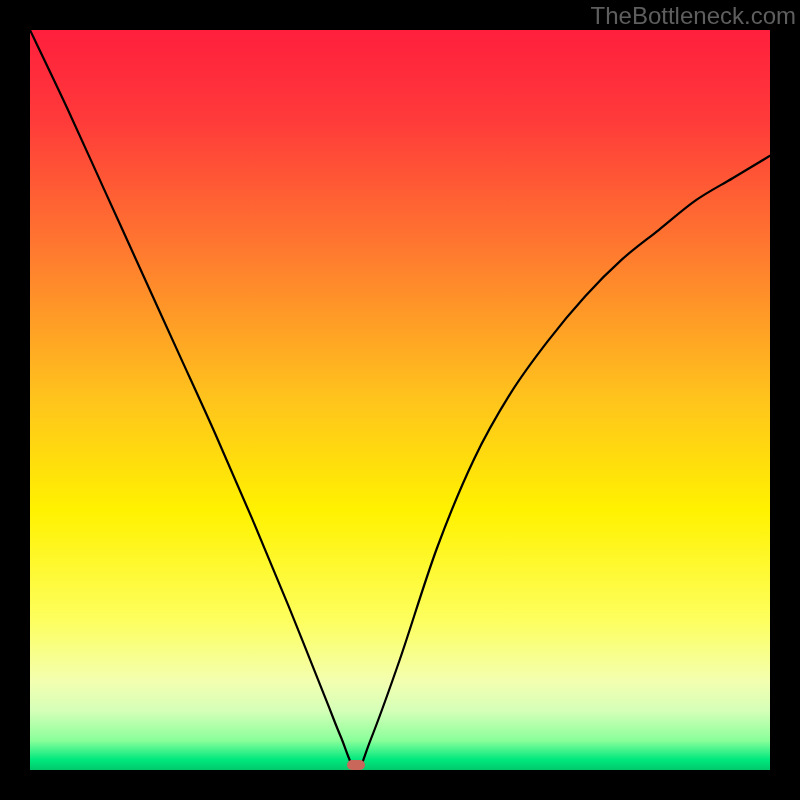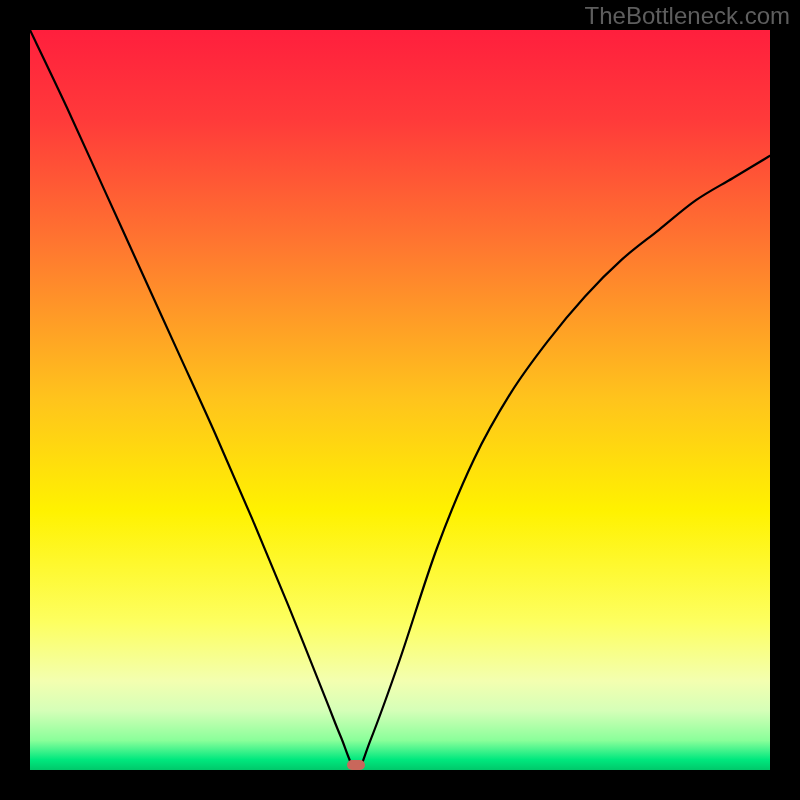--- a/index.html
+++ b/index.html
@@ -13,21 +13,21 @@
   }
   .frame {
     position: relative;
     width: 800px;
     height: 800px;
     background: #000;
   }
   .watermark {
     position: absolute;
     top: 2px;
-    right: 10px;
+    right: 4px;
     font-size: 24px;
     font-weight: 500;
     color: #5e5e5e;
     letter-spacing: 0px;
     z-index: 5;
   }
   .plot-area {
     position: absolute;
     left: 30px;
     top: 30px;

